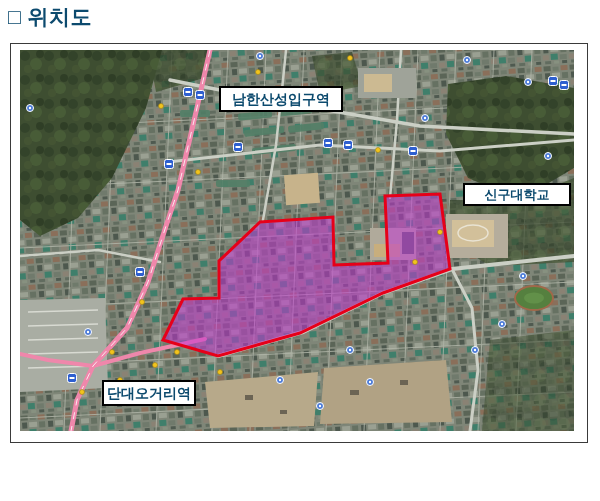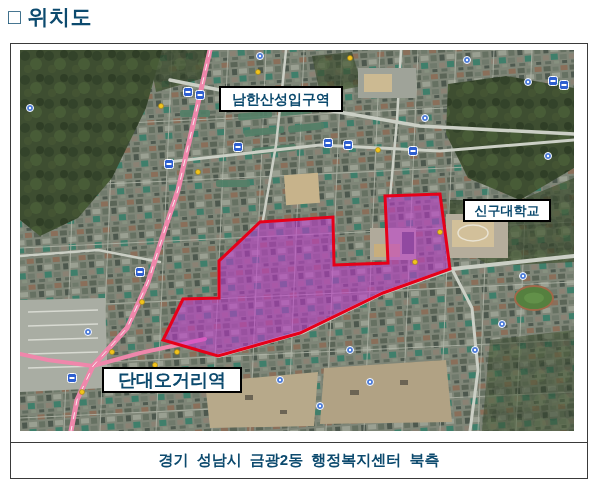--- a/index.html
+++ b/index.html
@@ -20,22 +20,22 @@
     position:absolute; left:9px; top:6px; width:554px; height:381px;
     overflow:hidden; background:#7f8678;
   }
   .map-canvas svg { display:block; }
   .map-label {
     position:absolute; background:#fff; border:2px solid #000;
     display:flex; align-items:center; justify-content:center;
     font-weight:bold; white-space:nowrap; line-height:1;
   }
   #lbl-namhansanseong { left:199px; top:36px;  width:124px; height:26px; font-size:14px;text-align:center; }
-  #lbl-shingu         { left:443px; top:149px; width:88px;  height:23px; font-size:13px; }
-  #lbl-dandae         { left:82px;  top:317px; width:140px; height:26px; font-size:18px; }
+  #lbl-shingu         { left:443px; top:133px; width:108px;  height:23px; font-size:13px; }
+  #lbl-dandae         { left:82px;  top:330px; width:94px; height:26px; font-size:14px; }
   .caption-box {
     position:absolute; left:10px; top:442px; width:578px; height:37px;
     border:1.5px solid #3a3a3a; background:#fff;
     display:flex; align-items:center; justify-content:center;
     font-size:15px; font-weight:bold; word-spacing:4px;
   }
 </style>
 </head>
 <body>
 
@@ -266,15 +266,14 @@
             <circle cx="135" cy="315" r="2.5"></circle>
         </g>
       </svg>
 
       <div class="map-label" id="lbl-namhansanseong">남한산성입구역</div>
       <div class="map-label" id="lbl-shingu">신구대학교</div>
       <div class="map-label" id="lbl-dandae">단대오거리역</div>
     </div>
   </div>
 
-  <div class="caption-box">경기 성남시 금광2동 행정복지센터 북측</div>
 
 </div>
 
 </body></html>

